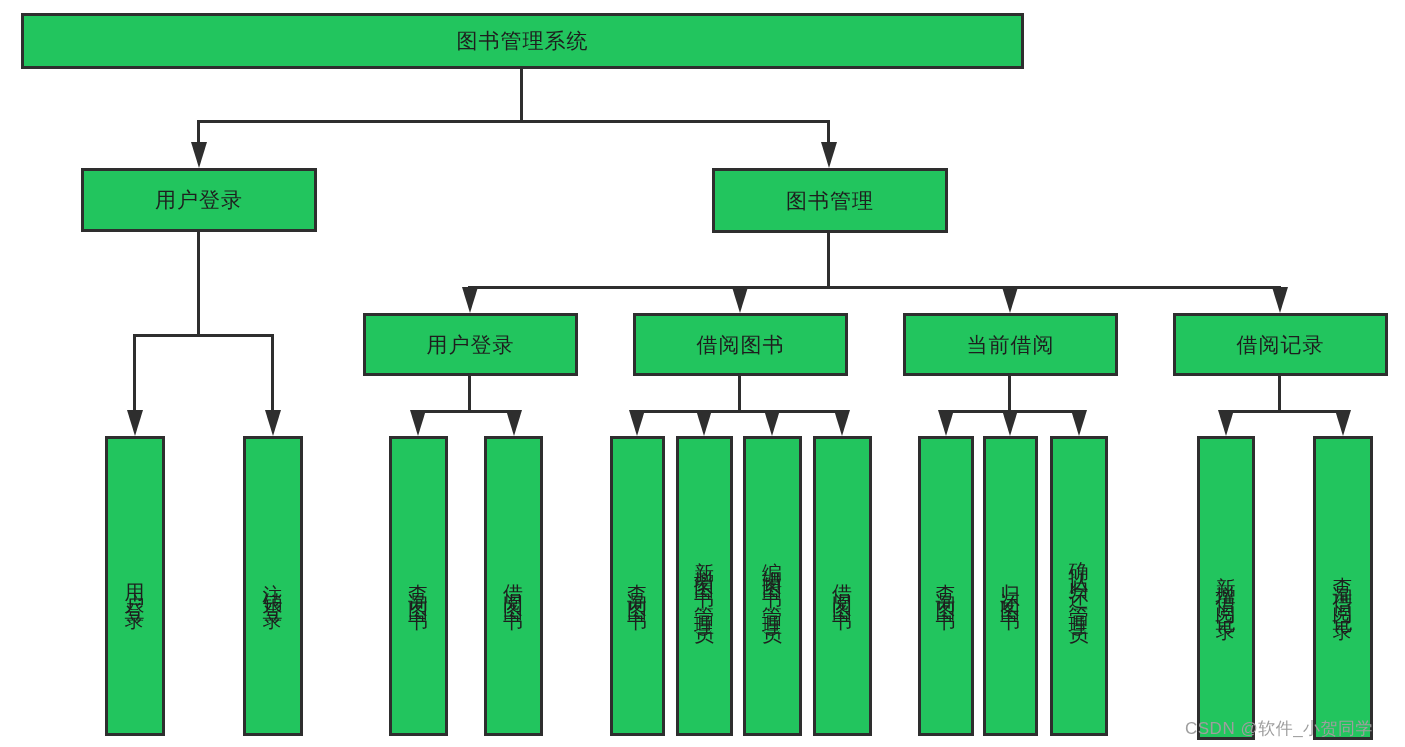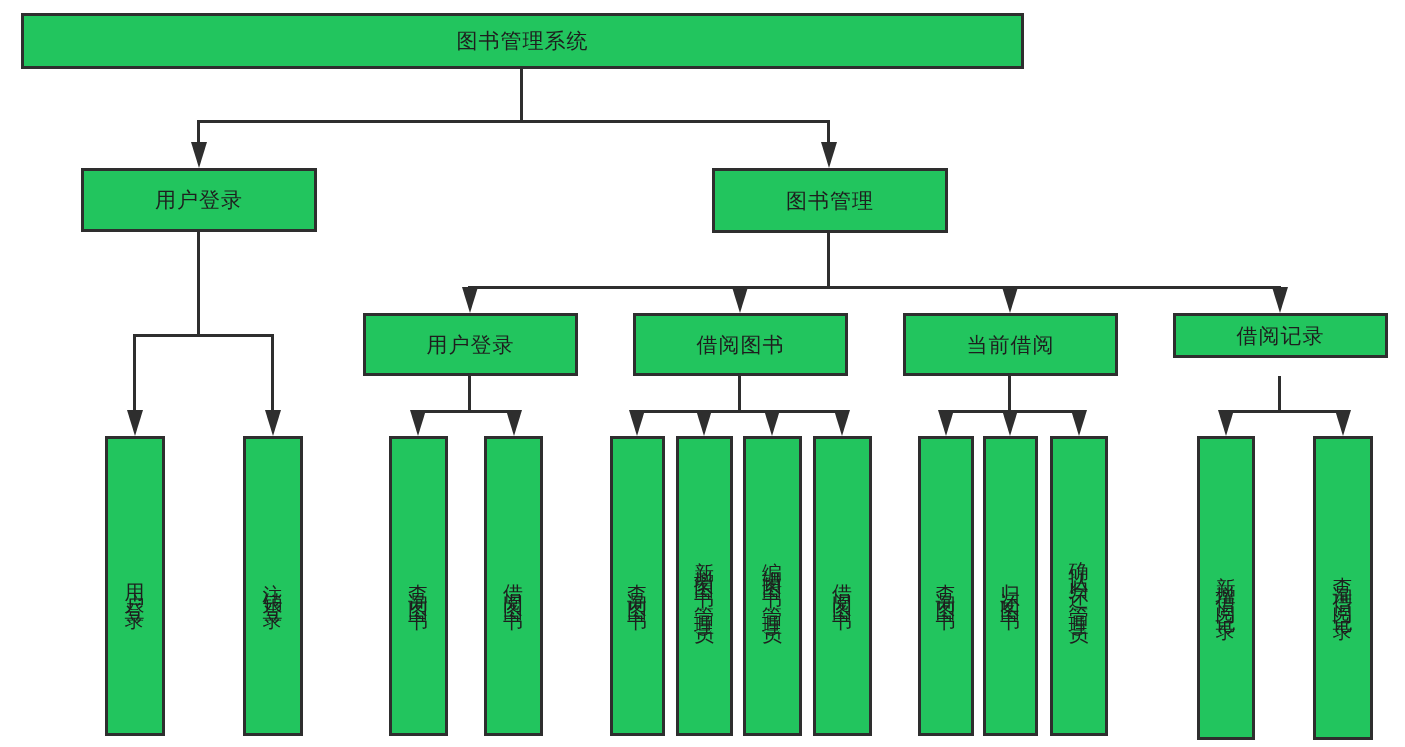--- a/index.html
+++ b/index.html
@@ -74,21 +74,21 @@
   <div class="vl" style="left:827px;top:233px;height:56px;"></div>
   <div class="hl" style="left:468px;top:286px;width:813px;"></div>
   <div class="arrow" style="left:462px;top:287px;"></div>
   <div class="arrow" style="left:732px;top:287px;"></div>
   <div class="arrow" style="left:1002px;top:287px;"></div>
   <div class="arrow" style="left:1272px;top:287px;"></div>
 
   <div class="box" style="left:363px;top:313px;width:215px;height:63px;">用户登录</div>
   <div class="box" style="left:633px;top:313px;width:215px;height:63px;">借阅图书</div>
   <div class="box" style="left:903px;top:313px;width:215px;height:63px;">当前借阅</div>
-  <div class="box" style="left:1173px;top:313px;width:215px;height:45px;">借阅记录</div>
+  <div class="box" style="left:1173px;top:313px;width:215px;height:63px;">借阅记录</div>
 
   <div class="vl" style="left:468px;top:376px;height:37px;"></div>
   <div class="hl" style="left:416px;top:410px;width:100px;"></div>
   <div class="arrow" style="left:410px;top:410px;"></div>
   <div class="arrow" style="left:506px;top:410px;"></div>
 
   <div class="vl" style="left:738px;top:376px;height:37px;"></div>
   <div class="hl" style="left:635px;top:410px;width:209px;"></div>
   <div class="arrow" style="left:629px;top:410px;"></div>
   <div class="arrow" style="left:696px;top:410px;"></div>
@@ -143,14 +143,15 @@
     <span class="vtext">确认归还（管理员）</span>
   </div>
 
   <div class="box" style="left:1197px;top:436px;width:58px;height:304px;">
     <span class="vtext">新增借阅记录</span>
   </div>
   <div class="box" style="left:1313px;top:436px;width:60px;height:304px;">
     <span class="vtext">查询借阅记录</span>
   </div>
 
+  <div class="watermark">CSDN @软件_小贺同学</div>
 
 </div>
 
 </body></html>

